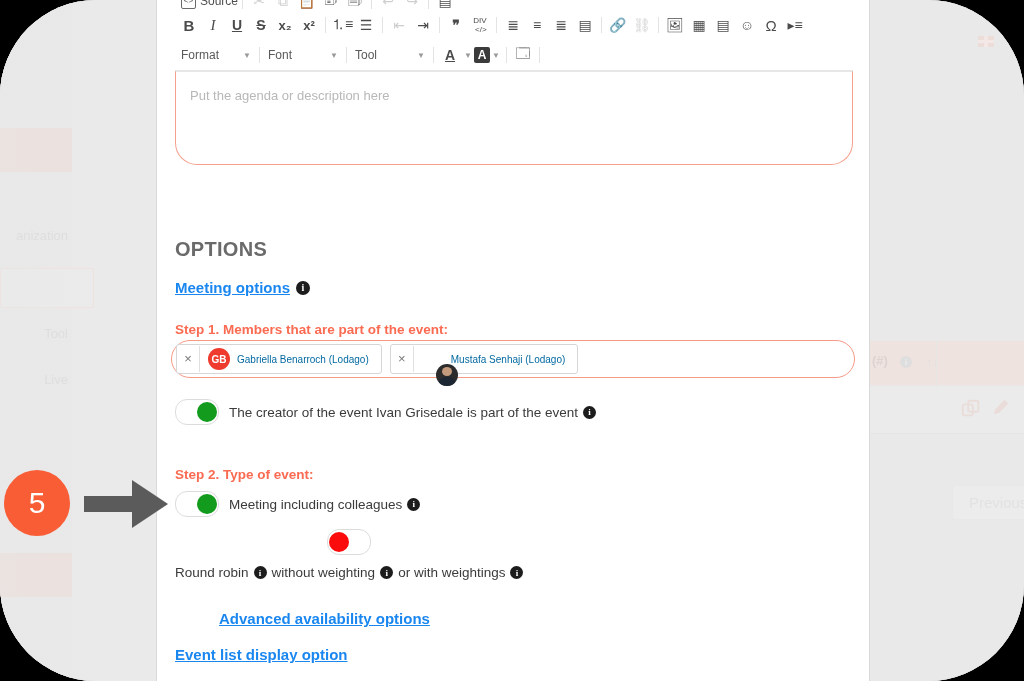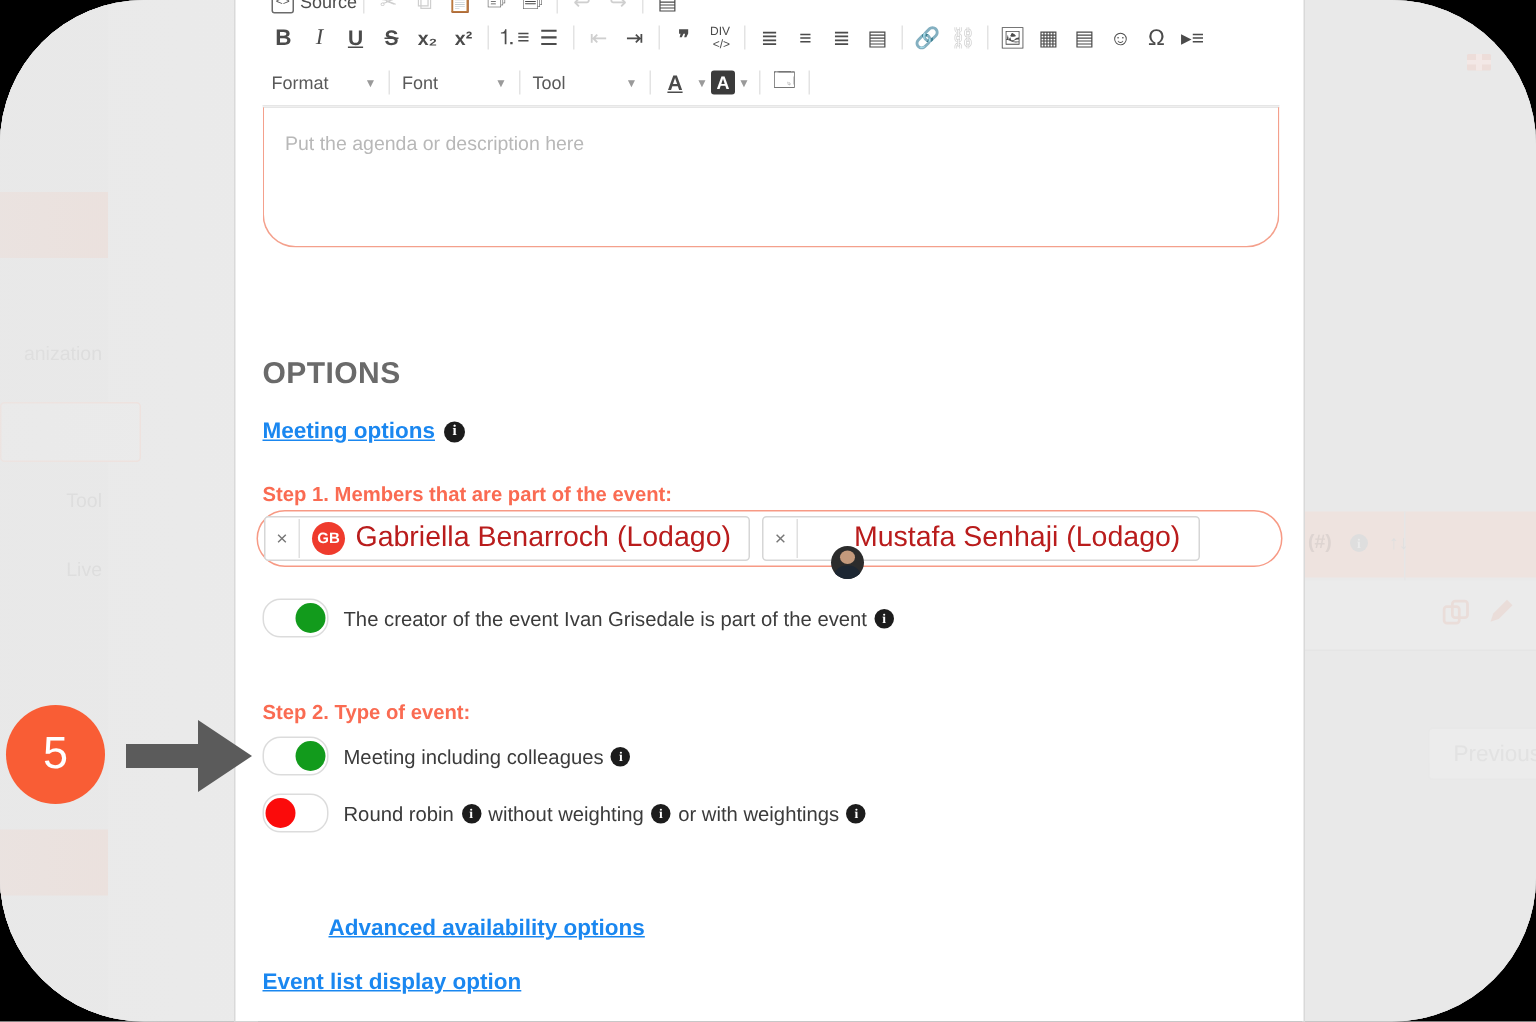--- a/index.html
+++ b/index.html
@@ -89,33 +89,33 @@
       line-height:26px;height:26px;}
   .tag .av{width:22px;height:22px;border-radius:50%;margin:0 7px 0 8px;flex:none;
       font-size:10px;font-weight:bold;color:#fff;display:flex;align-items:center;
       justify-content:center;text-align:center;}
   .tag .av.gb{background:#ef3b2d;}
   .tag .av.ph{background:#2c2c2c;overflow:hidden;position:relative;}
   .tag .av.ph::before{content:"";position:absolute;left:6px;top:3px;width:10px;height:9px;
       border-radius:50%;background:#c49a7c;}
   .tag .av.ph::after{content:"";position:absolute;left:2px;top:13px;width:18px;height:11px;
       border-radius:8px 8px 0 0;background:#1d2733;}
-  .tag .nm{font-size:19px;color:#b91c1c;padding-right:12px;white-space:nowrap;}
+  .tag .nm{font-size:10px;color:#0369a1;padding-right:12px;white-space:nowrap;}
 
   .togrow{position:absolute;display:flex;align-items:center;gap:10px;}
   .tog{width:42px;height:24px;border-radius:12px;border:1px solid #dcdcdc;background:#fff;
       position:relative;flex:none;}
   .knob{position:absolute;top:2px;width:20px;height:20px;border-radius:50%;}
   .tog.on .knob{right:1px;background:#129b1c;}
   .tog.off .knob{left:1px;background:#fb0b0b;}
   .toglabel{font-size:13.5px;color:#3b3b3b;display:flex;align-items:center;gap:5px;
       white-space:nowrap;}
   .r1row{left:18px;top:399px;}
   .r2row{left:18px;top:491px;}
-  .r3row{left:18px;top:529px;}
+  .r3row{left:18px;top:529px;flex-direction:column;}
 
   .ibtn{display:inline-flex;width:14px;height:14px;border-radius:50%;background:#1c1c1c;
       color:#fff;font-size:10px;font-weight:bold;align-items:center;justify-content:center;
       font-family:"Liberation Serif",serif;flex:none;vertical-align:middle;}
   .ibtn.sm{width:13px;height:13px;font-size:9px;}
 
   .blnk{position:absolute;left:18px;}
   .b1{top:610px;margin-left:44px;} .b2{top:646px;}
 
   

